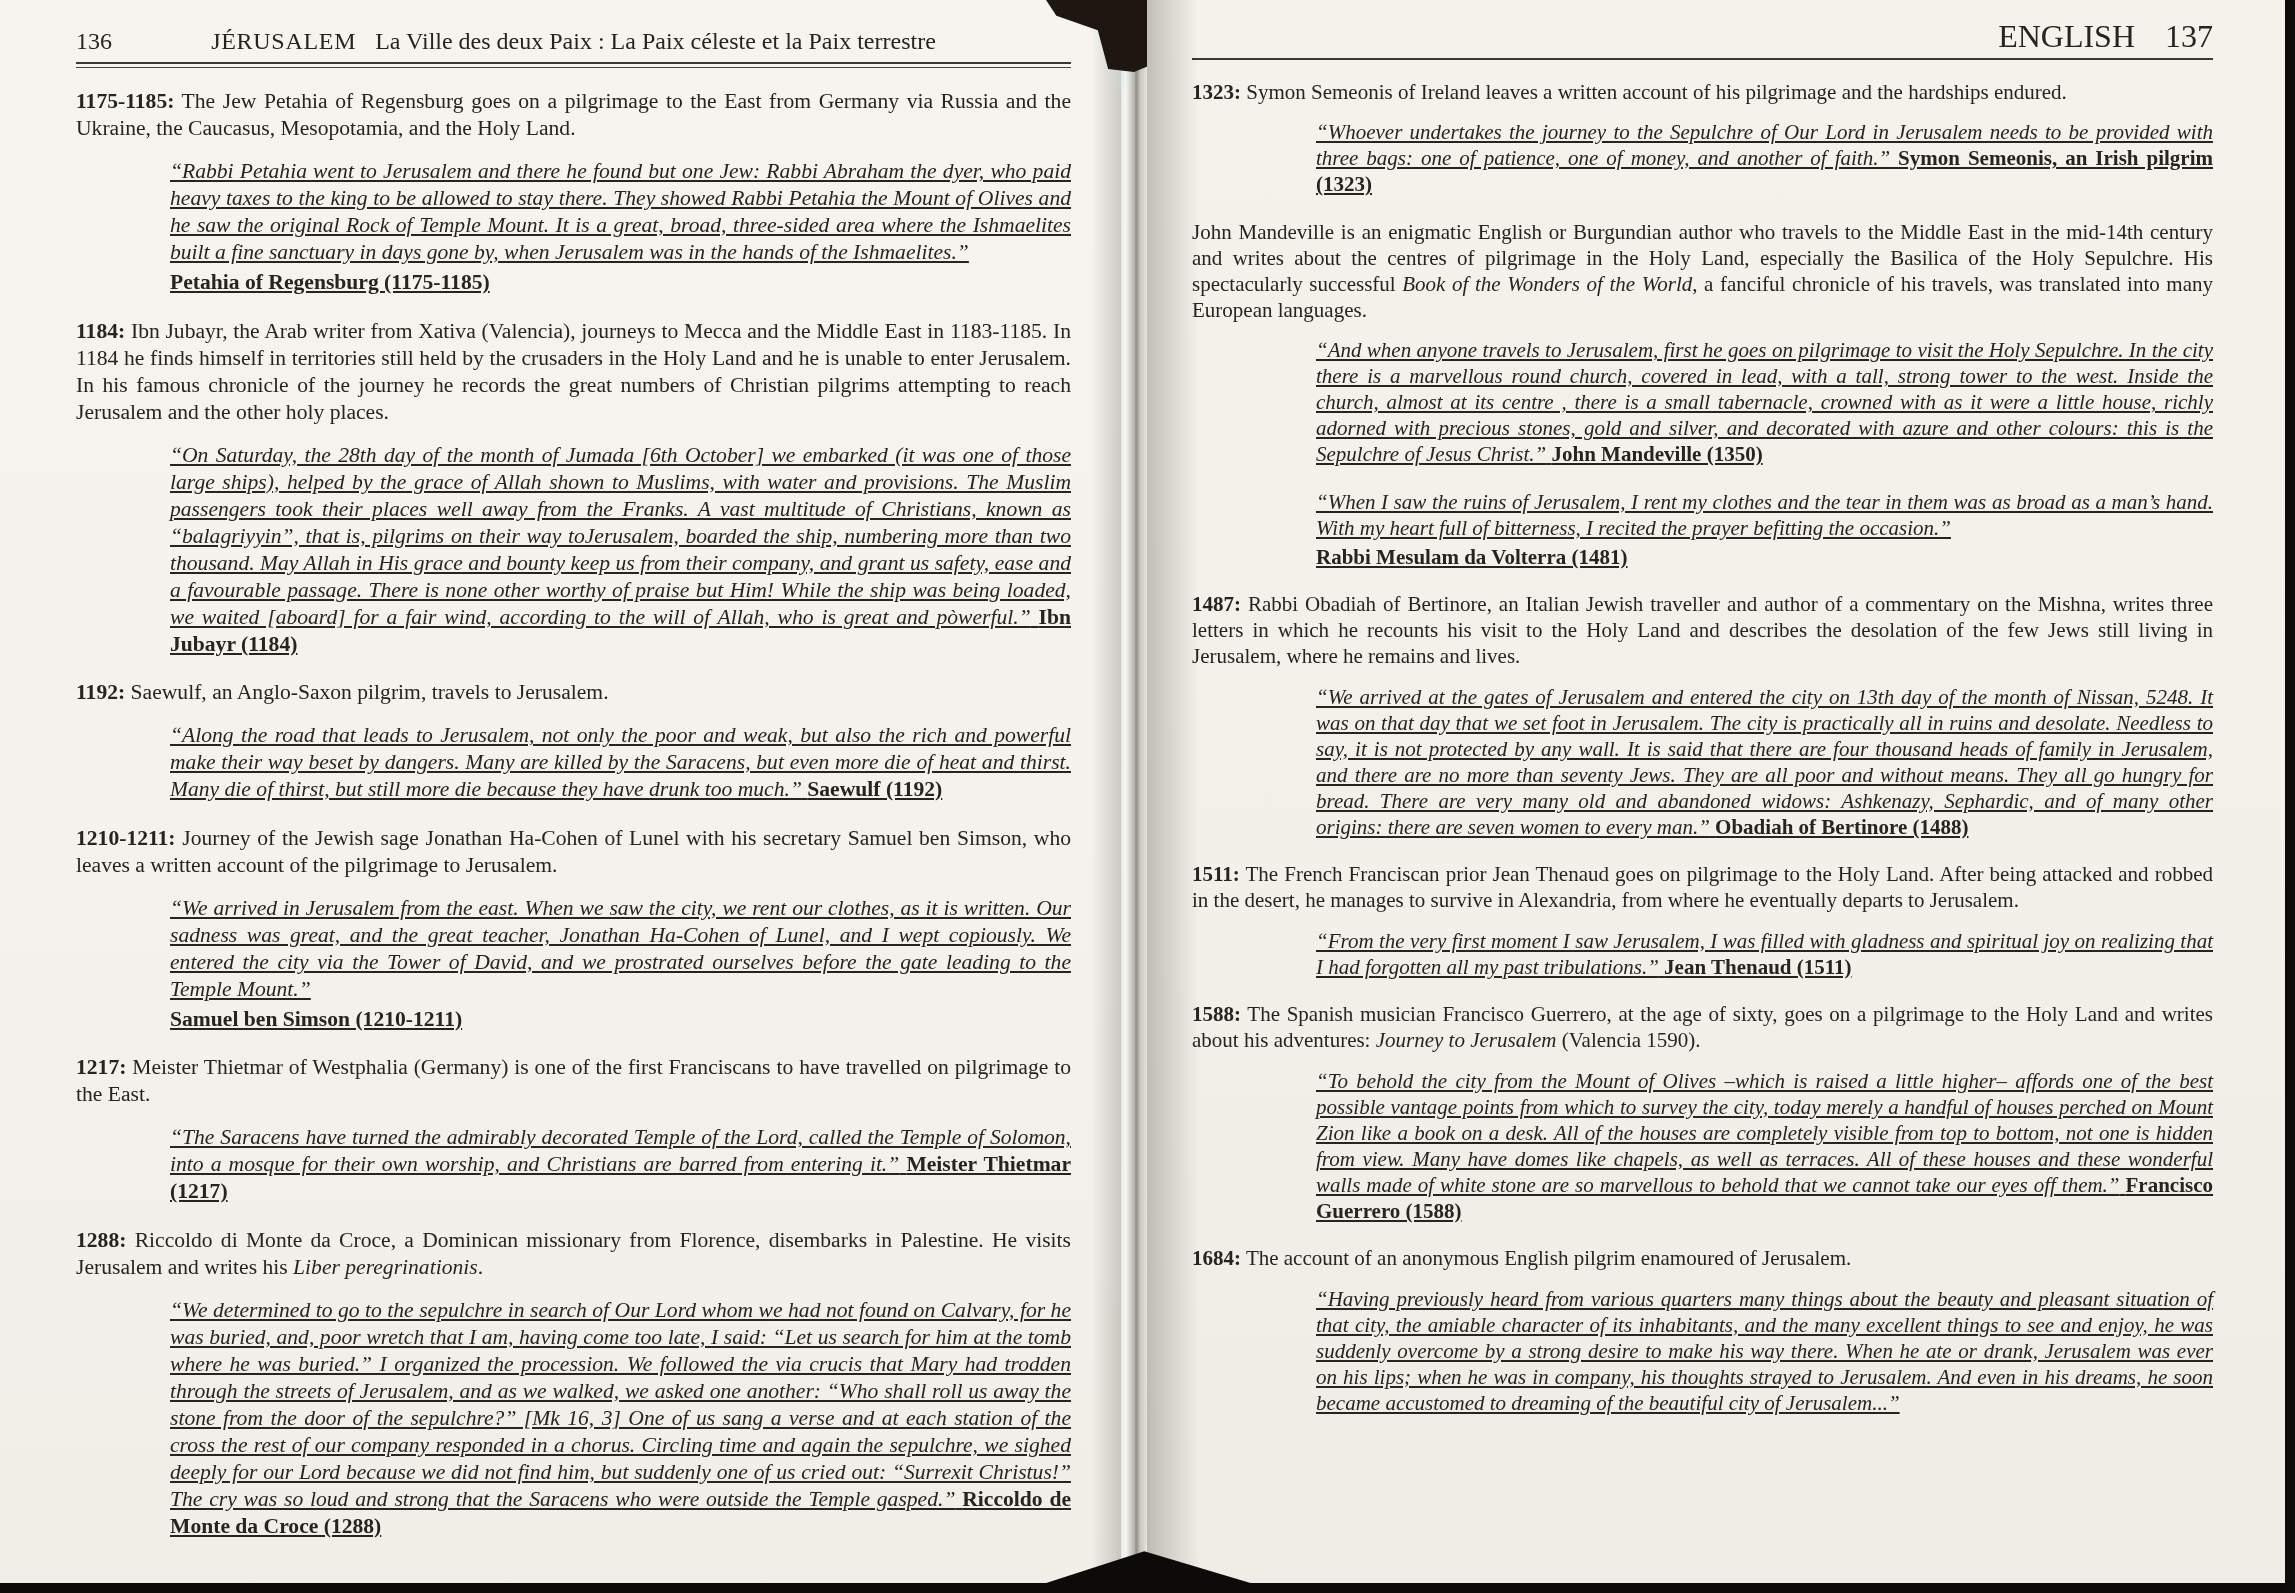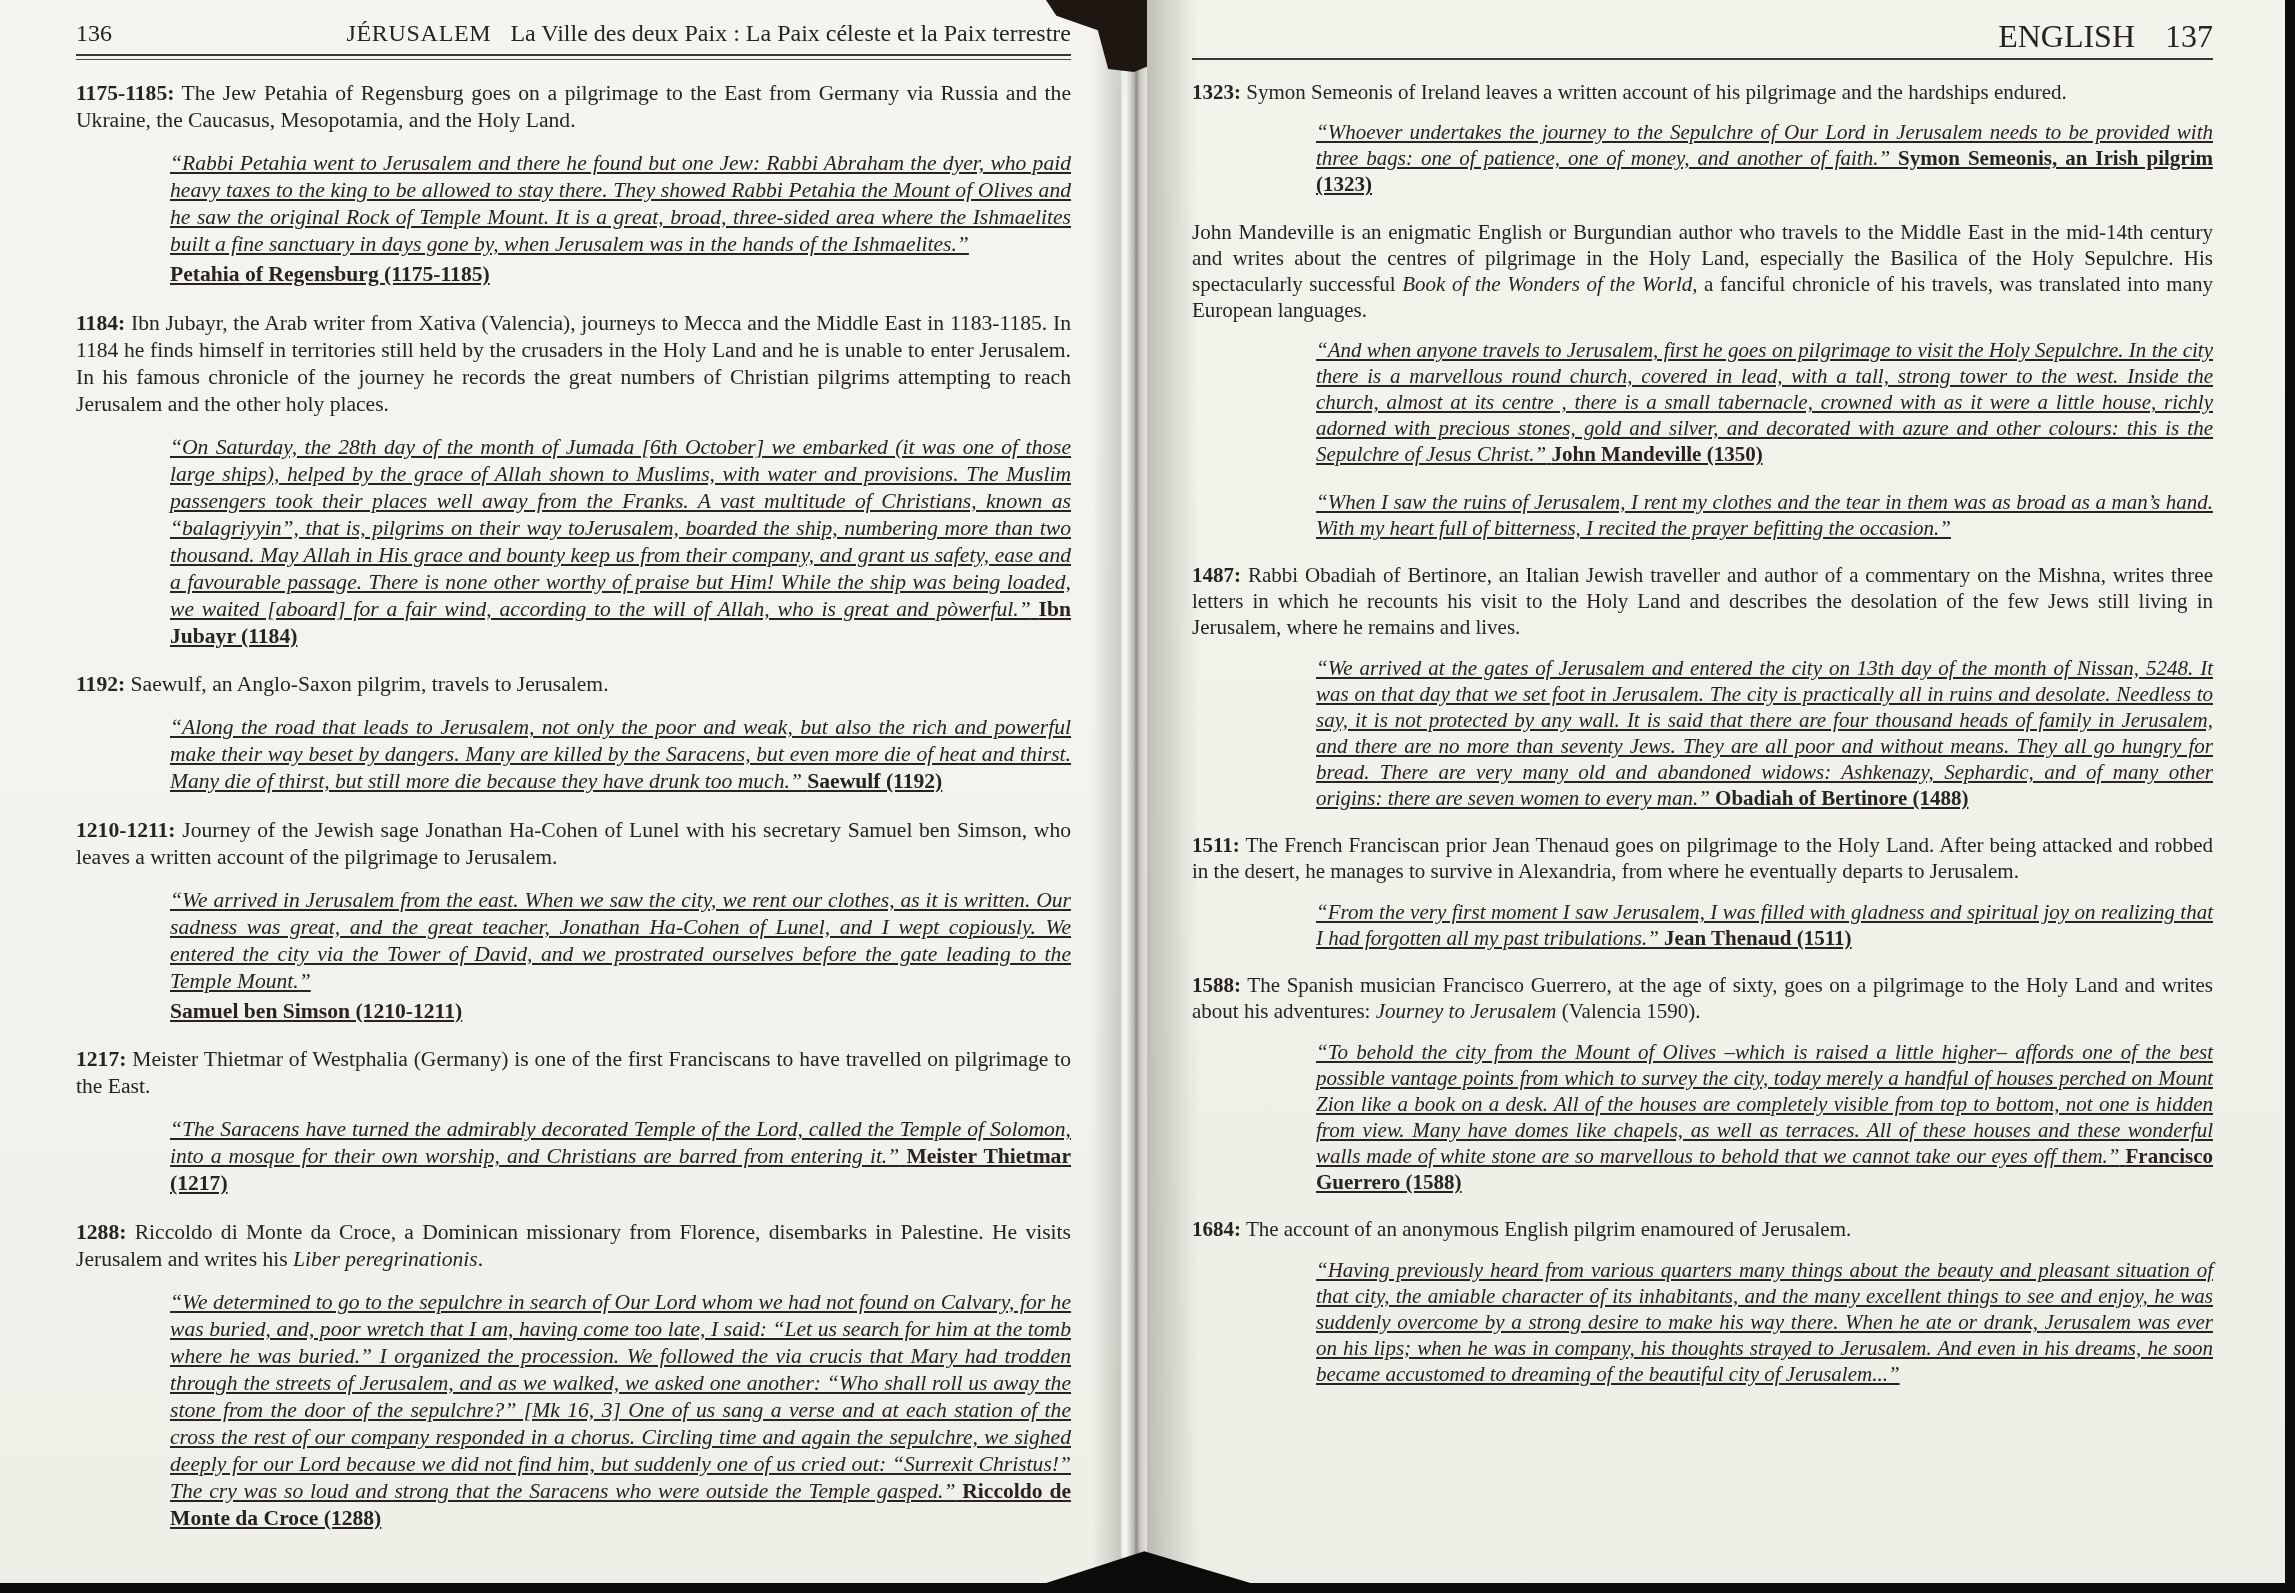--- a/index.html
+++ b/index.html
@@ -59,21 +59,21 @@
     position:absolute; right:0; top:0; width:10px; height:1594px; background:#0f0d0b;
   }
 
   
   .content{position:relative; height:100%;}
   .page-left .content{padding:19px 50px 0 76px; font-size:21.6px; line-height:27px;}
   .page-right .content{padding:21.6px 72px 0 45px; font-size:21px; line-height:26px;}
 
   .pagehead{position:relative; font-size:24px; line-height:29px;}
   .pagehead .pnum{position:absolute; left:0; top:0;}
-  .pagehead .centerline{text-align:right;}
+  .pagehead .centerline{text-align:center;margin-top:8px;}
   .pagehead .t1{letter-spacing:0.7px;}
   .pagehead .t2{margin-left:19px;}
   .pagehead-r{text-align:right; font-size:32px; line-height:29px;}
   .pagehead-r .pnum{margin-left:30px;}
 
   .rule{border-top:2.2px solid var(--rule); margin-top:5.8px;}
   .rule-echo{height:1.4px; background:#4a4741; margin-top:2.9px; width:100%;}
   .page-right .rule{border-top:2.9px solid var(--rule); margin-top:7.2px;}
 
   .entry{margin-top:21.6px; }
@@ -206,20 +206,21 @@
         </p>
         <div class="quote">
           <span>“And when anyone travels to Jerusalem, first he goes on pilgrimage to visit the Holy Sepulchre. In the city there is a marvellous round church, covered in lead, with a tall, strong tower to the west. Inside the church, almost at its centre , there is a small tabernacle, crowned with as it were a little house, richly adorned with precious stones, gold and silver, and decorated with azure and other colours: this is the Sepulchre of Jesus Christ.”</span>
           <span class="attr-inline">John Mandeville (1350)</span>
         </div>
       </section>
 
       <section class="entry">
         <div class="quote">
           <span>“When I saw the ruins of Jerusalem, I rent my clothes and the tear in them was as broad as a man’s hand. With my heart full of bitterness, I recited the prayer befitting the occasion.”</span>
+          <span class="attr-block">Rabbi Mesulam da Volterra (1481)</span>
         </div>
       </section>
 
       <section class="entry">
         <p class="intro">
           <span class="year">1487:</span>
           <span>Rabbi Obadiah of Bertinore, an Italian Jewish traveller and author of a commentary on the Mishna, writes three letters in which he recounts his visit to the Holy Land and describes the desolation of the few Jews still living in Jerusalem, where he remains and lives.</span>
         </p>
         <div class="quote">
           <span>“We arrived at the gates of Jerusalem and entered the city on 13th day of the month of Nissan, 5248. It was on that day that we set foot in Jerusalem. The city is practically all in ruins and desolate. Needless to say, it is not protected by any wall. It is said that there are four thousand heads of family in Jerusalem, and there are no more than seventy Jews. They are all poor and without means. They all go hungry for bread. There are very many old and abandoned widows: Ashkenazy, Sephardic, and of many other origins: there are seven women to every man.”</span>

